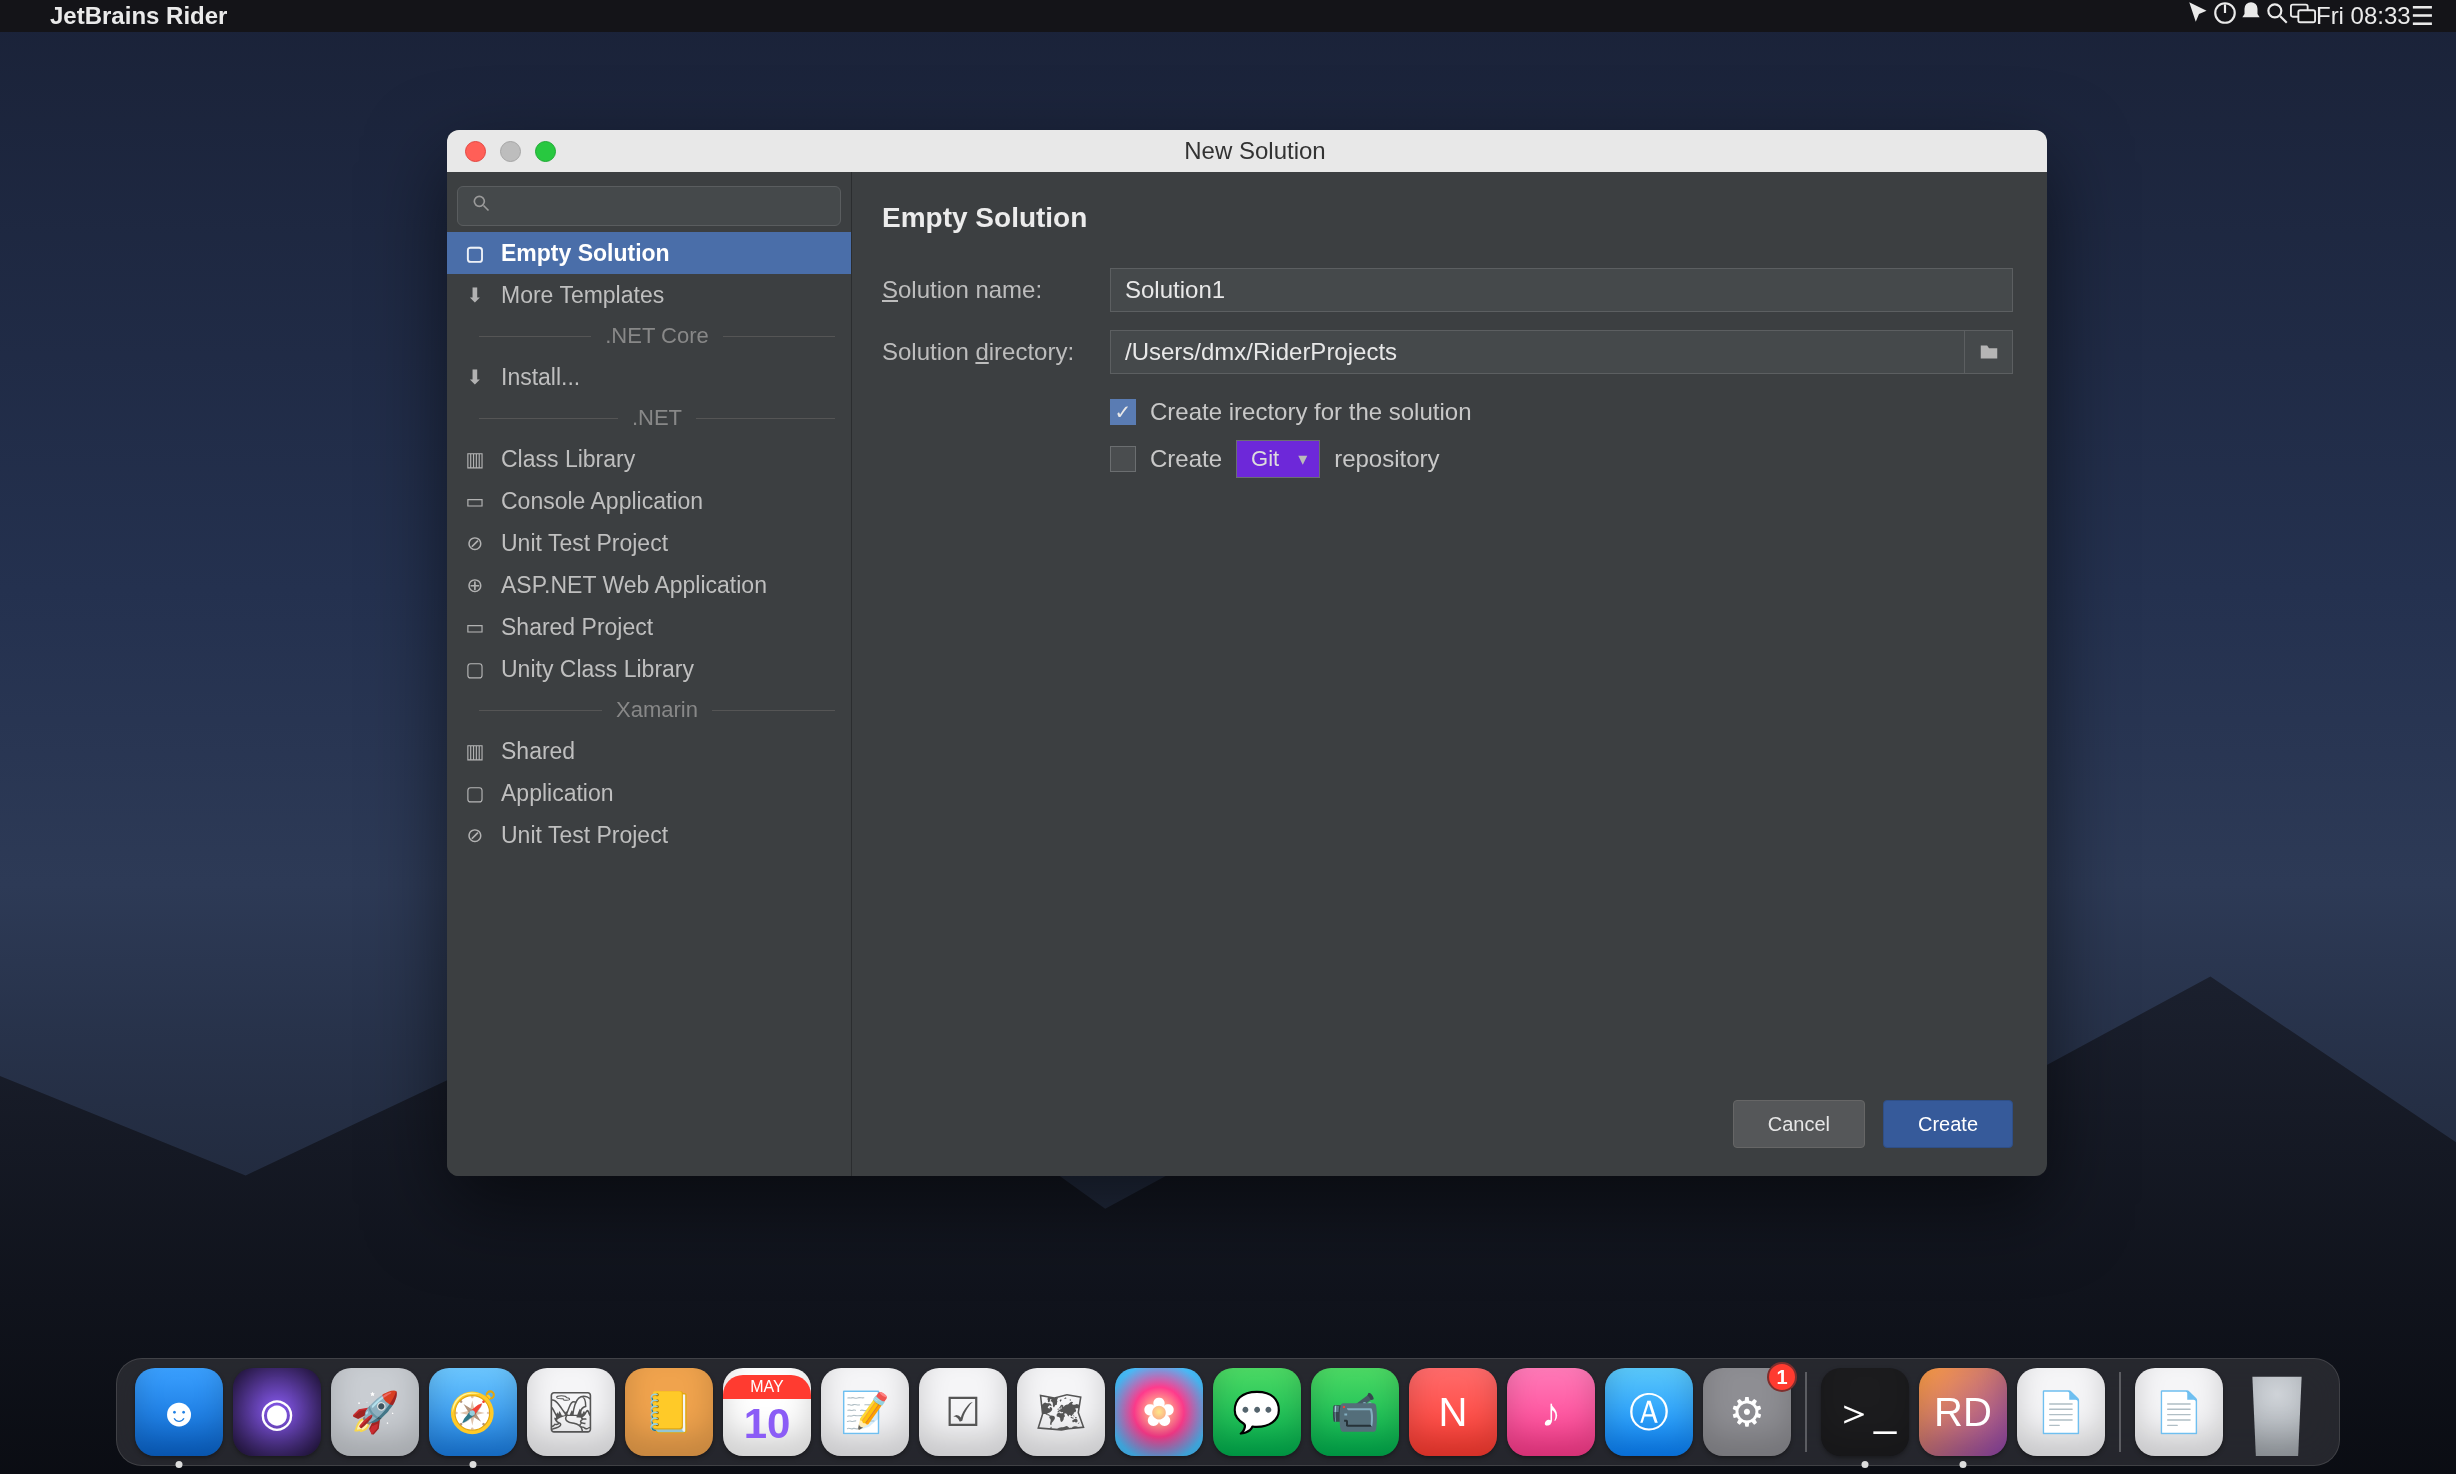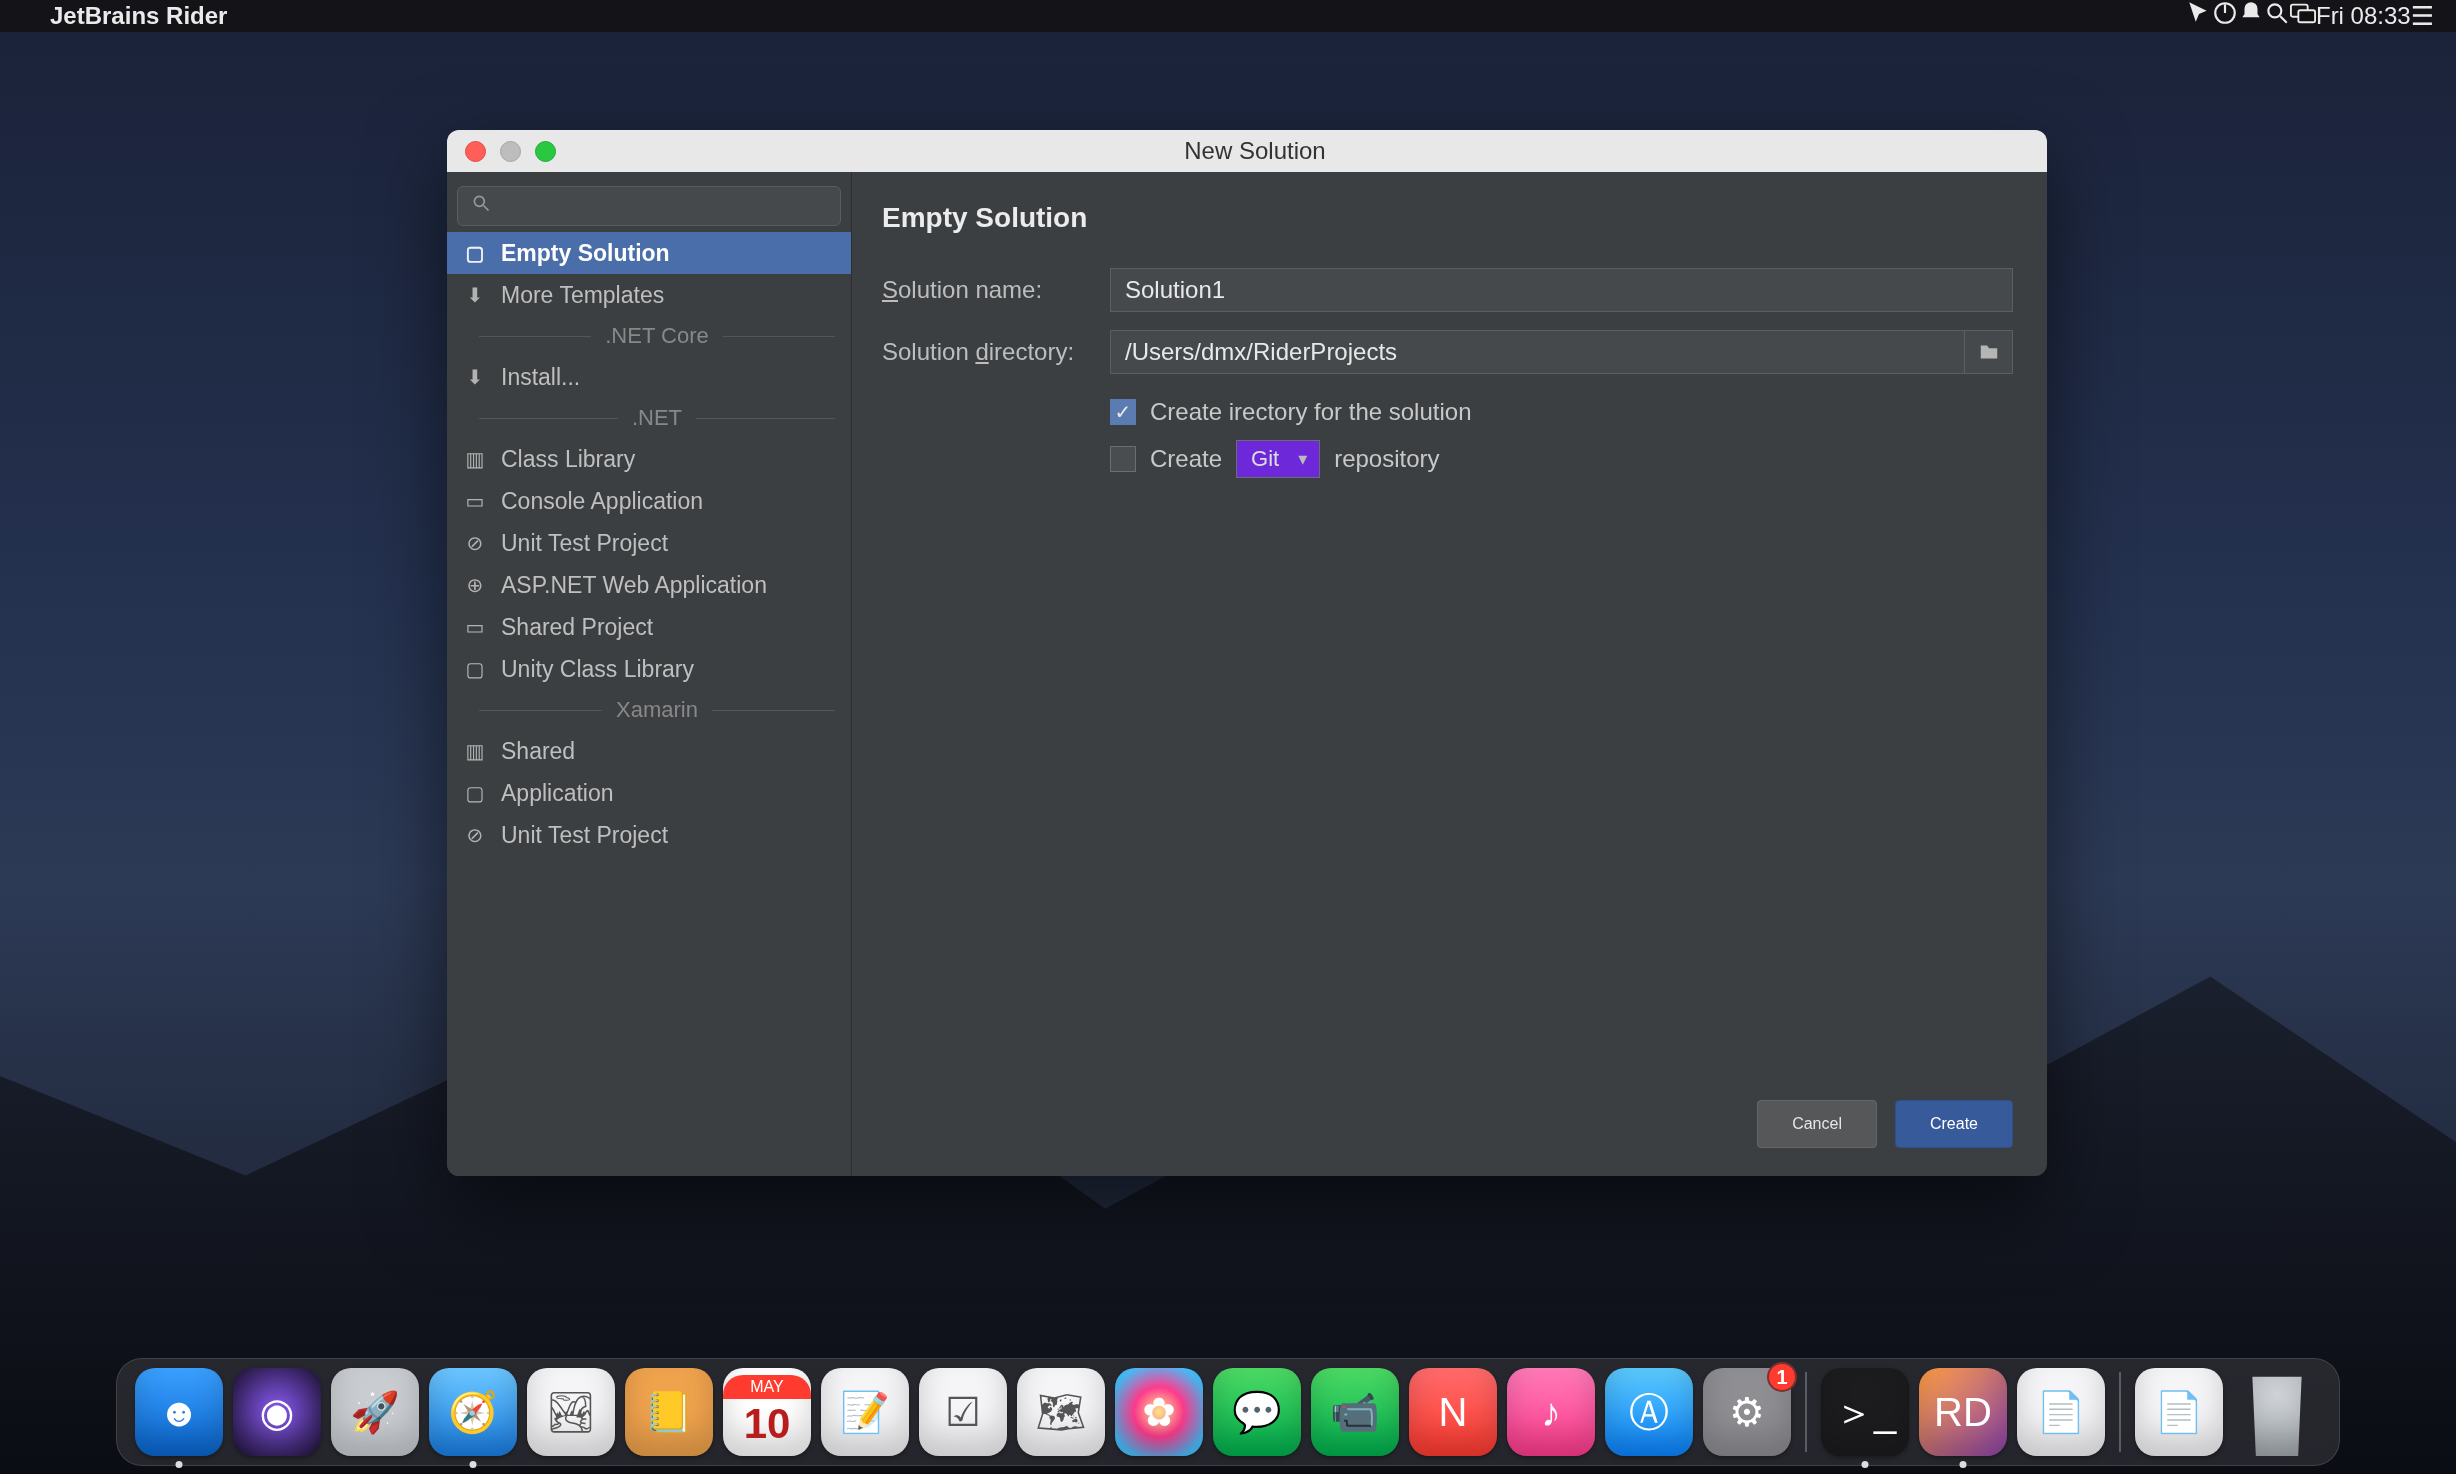--- a/index.html
+++ b/index.html
@@ -117,21 +117,21 @@
     height: 38px; background: #6d28d9; border: 1px solid #6b6e70;
     color: #ddd; padding: 0 40px 0 14px; font-size: 22px; position: relative;
     cursor: pointer; display: inline-flex; align-items: center;
   }
   .seltype::after {
     content: "▾"; position: absolute; right: 12px; color: #bbb; font-size: 18px;
   }
 
   .buttons { margin-top: auto; display: flex; justify-content: flex-end; gap: 18px; }
   .btn {
-    height: 48px; padding: 0 34px; font-size: 16px; border-radius: 4px;
+    height: 48px; padding: 0 34px; font-size: 20px; border-radius: 4px;
     border: 1px solid #666; background: #555759; color: #e6e6e6; cursor: pointer;
   }
   .btn.primary { background: #365a9a; border-color: #2f4f87; color: #fff; }
 
   
   .dock {
     position: absolute; left: 50%; transform: translateX(-50%);
     bottom: 8px; height: 108px; padding: 10px 18px;
     background: rgba(60,60,65,.55); border: 1px solid rgba(255,255,255,.12);
     border-radius: 26px; display: flex; align-items: center; gap: 10px;
@@ -148,21 +148,21 @@
     width: 7px; height: 7px; border-radius: 50%; background: #ddd;
   }
   .dock .app .badge {
     position: absolute; top: -6px; right: -6px; width: 30px; height: 30px;
     border-radius: 50%; background: #ff3b30; color: #fff; font-size: 20px;
     display: flex; align-items: center; justify-content: center; font-weight: 600;
     border: 2px solid rgba(40,40,45,.6);
   }
   .dock .app.calendar { background: #fff; flex-direction: column; }
   .dock .app.calendar .m { background:#ff3b30; color:#fff; font-size:16px; width:100%; text-align:center; border-radius:20px 20px 0 0; padding:3px 0;}
-  .dock .app.calendar .d { color:#b91c1c; font-size:42px; font-weight:600; line-height:1.2;}
+  .dock .app.calendar .d { color:#8b5cf6; font-size:42px; font-weight:600; line-height:1.2;}
   .dock .divider { width: 2px; height: 80px; background: rgba(255,255,255,.25); margin: 0 4px; }
   .dock .app.trash {
     background: radial-gradient(circle at 50% 30%, #cfd3d8, #9aa0a6);
     clip-path: polygon(22% 10%, 78% 10%, 74% 100%, 26% 100%);
     border-radius: 6px;
   }
 </style>
 </head>
 <body>
 

